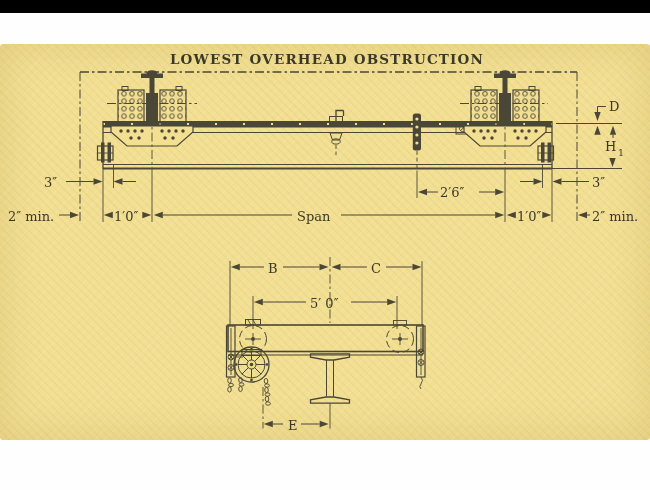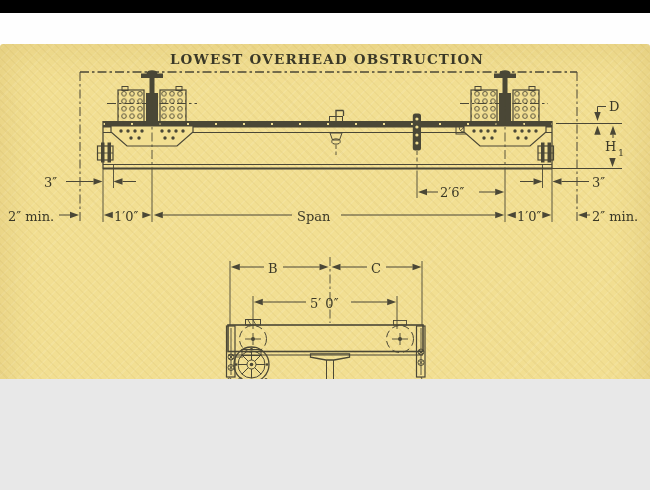--- a/index.html
+++ b/index.html
@@ -1,19 +1,19 @@
 <!DOCTYPE html>
 <html style="--paper: #f2df92; --ink: #4a4736; --text: #3a3827; --top_bar: #000000; --page_bg: #fefefe;"><head>
 <meta charset="utf-8">
 <style>
   :root{
     --paper:#f2df92; --ink:#4a4736; --text:#3a3827; --top_bar:#000000; --page_bg:#fefefe;
   }
   html,body{margin:0;padding:0;background:#e8e8e8;}
-  .stage{position:relative;width:650px;height:379px;background:var(--page_bg);overflow:hidden;
+  .stage{position:relative;width:650px;height:490px;background:var(--page_bg);overflow:hidden;
          font-family:"DejaVu Serif", serif;}
   .top-bar{position:absolute;left:0;top:0;width:650px;height:13px;background:var(--top_bar);}
   .paper{position:absolute;left:0;top:44px;width:650px;height:396px;
          background-color:var(--paper);
          background-image:
            repeating-linear-gradient(45deg, rgba(140,105,30,0.055) 0 1.5px, rgba(0,0,0,0) 1.5px 6px),
            repeating-linear-gradient(-45deg, rgba(255,255,255,0.09) 0 1.5px, rgba(0,0,0,0) 1.5px 7px);
          box-shadow:inset 0 0 40px rgba(170,130,40,0.22);
          border-radius:3px;}
   svg.overlay{position:absolute;left:0;top:0;}

